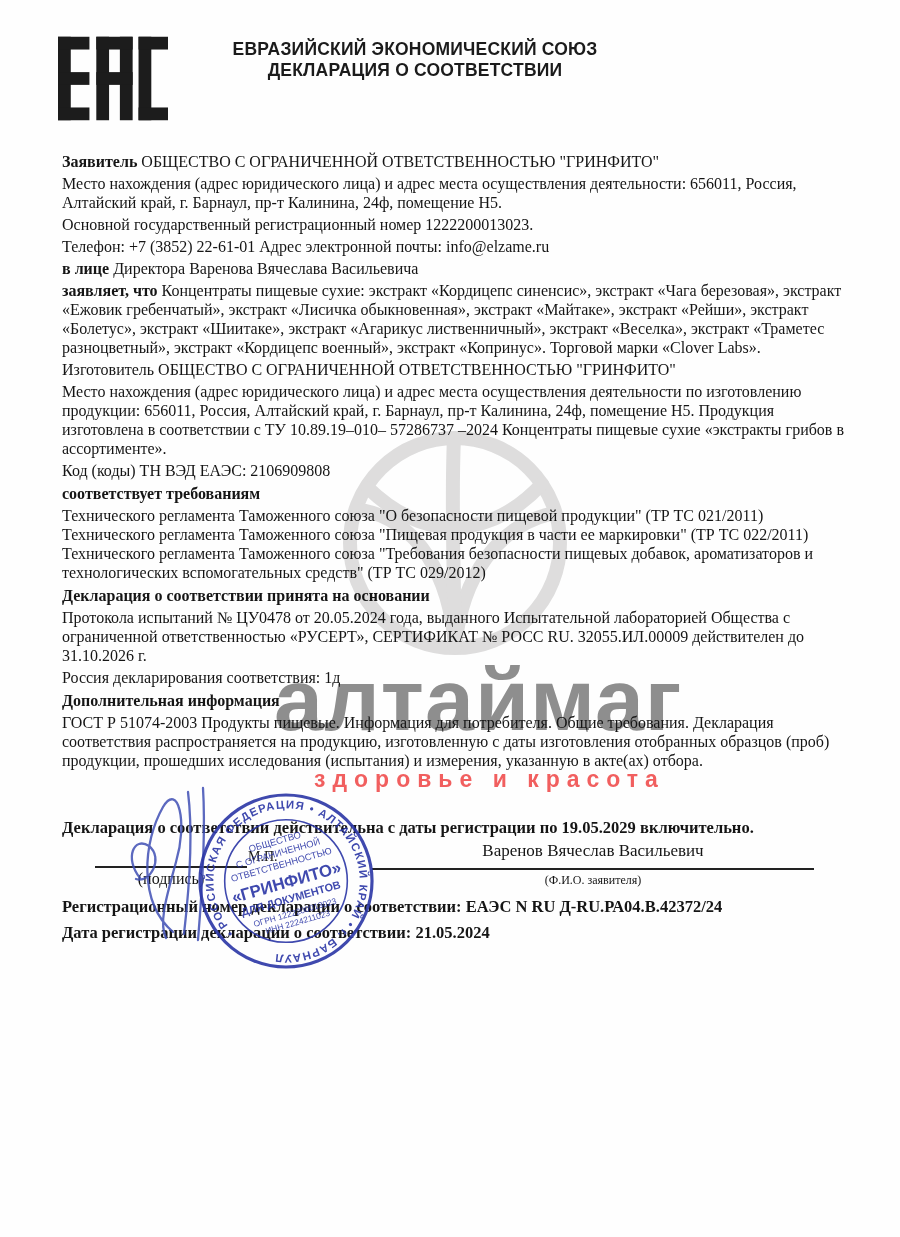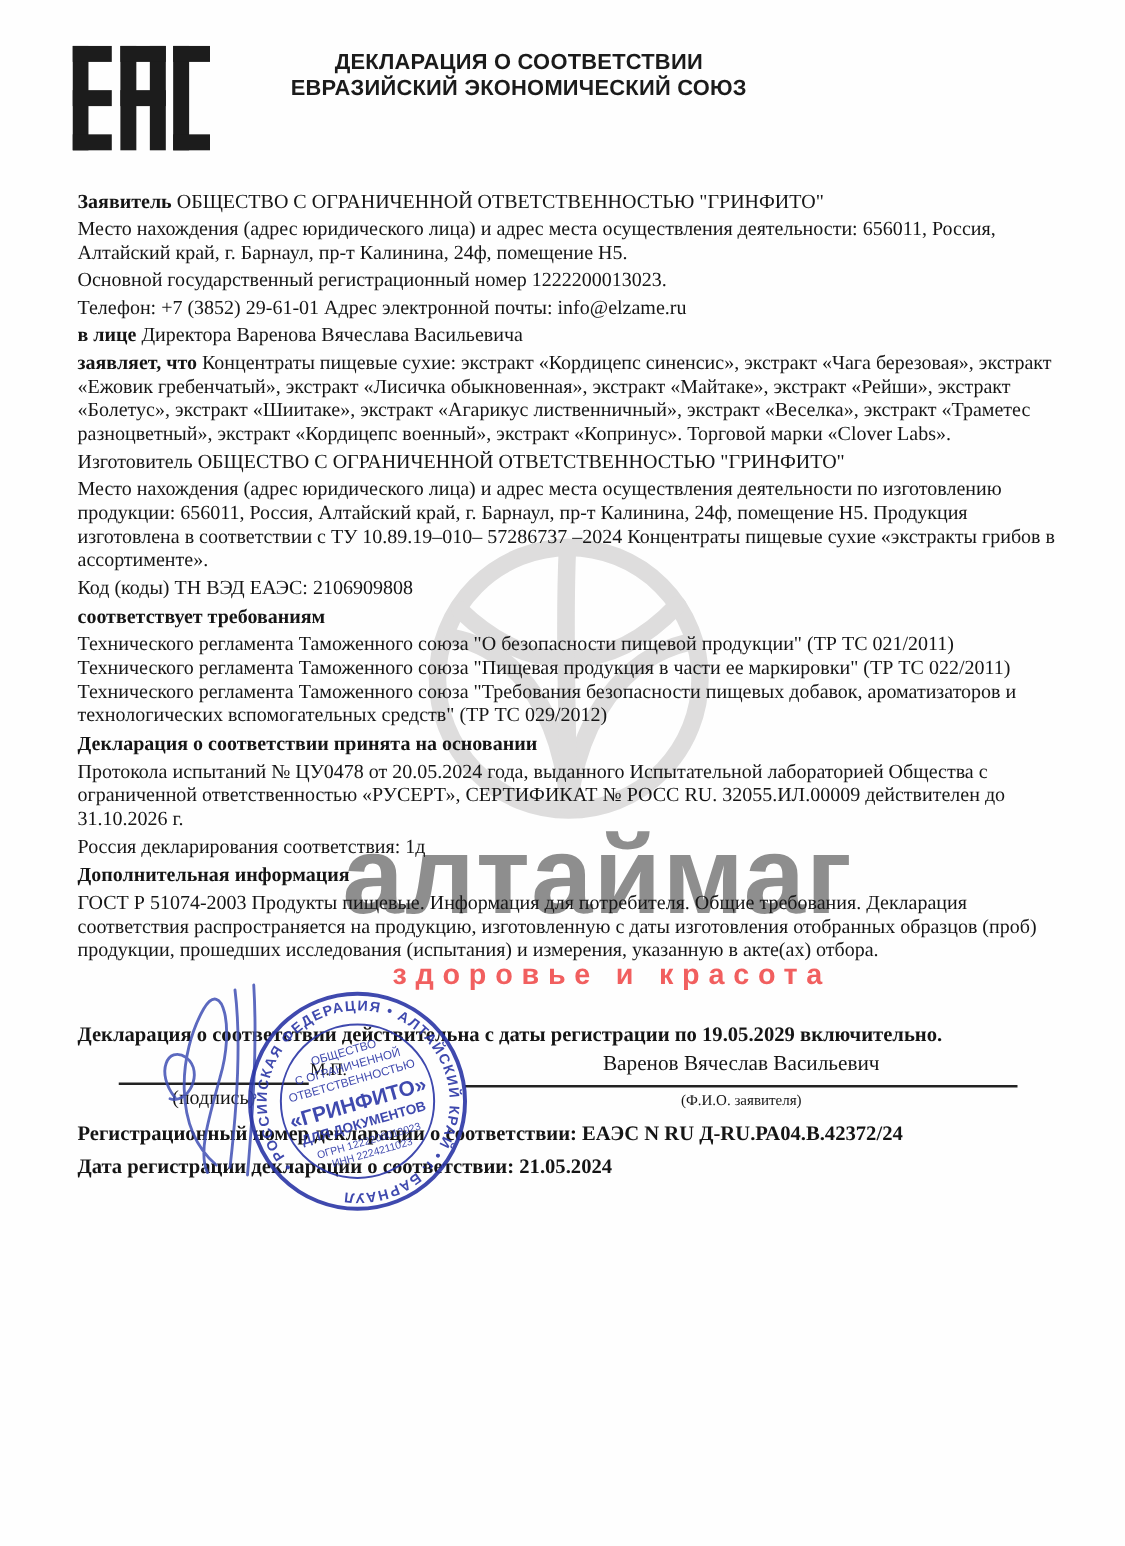--- a/index.html
+++ b/index.html
@@ -87,29 +87,29 @@
       <rect x="39" y="0" width="13" height="85"></rect>
         <rect x="63" y="0" width="13" height="85"></rect>
       <rect x="39" y="0" width="37" height="13"></rect>
         <rect x="39" y="36" width="37" height="13"></rect>
       <rect x="82" y="0" width="13" height="85"></rect>
         <rect x="82" y="0" width="30" height="13"></rect>
       <rect x="82" y="72" width="30" height="13"></rect>
     </g>
   </svg>
   <div class="doc-title">
+    <div>ЕВРАЗИЙСКИЙ ЭКОНОМИЧЕСКИЙ СОЮЗ</div>
     <div>ДЕКЛАРАЦИЯ О СООТВЕТСТВИИ</div>
-    <div>ЕВРАЗИЙСКИЙ ЭКОНОМИЧЕСКИЙ СОЮЗ</div>
   </div>
 
   <div class="content">
     <p><span class="lead">Заявитель</span><span> ОБЩЕСТВО С ОГРАНИЧЕННОЙ ОТВЕТСТВЕННОСТЬЮ "ГРИНФИТО"</span></p>
     <p>Место нахождения (адрес юридического лица) и адрес места осуществления деятельности: 656011, Россия, Алтайский край, г. Барнаул, пр-т Калинина, 24ф, помещение Н5.</p>
     <p>Основной государственный регистрационный номер 1222200013023.</p>
-    <p>Телефон: +7 (3852) 29-61-01 Адрес электронной почты: info@elzame.ru</p>
+    <p>Телефон: +7 (3852) 22-61-01 Адрес электронной почты: info@elzame.ru</p>
     <p><span class="lead">в лице</span><span> Директора Варенова Вячеслава Васильевича</span></p>
 
     <p><span class="lead">заявляет, что</span><span> Концентраты пищевые сухие: экстракт «Кордицепс синенсис», экстракт «Чага березовая», экстракт «Ежовик гребенчатый», экстракт «Лисичка обыкновенная», экстракт «Майтаке», экстракт «Рейши», экстракт «Болетус», экстракт «Шиитаке», экстракт «Агарикус лиственничный», экстракт «Веселка», экстракт «Траметес разноцветный», экстракт «Кордицепс военный», экстракт «Копринус». Торговой марки «Clover Labs».</span></p>
 
     <p><span>Изготовитель</span><span> ОБЩЕСТВО С ОГРАНИЧЕННОЙ ОТВЕТСТВЕННОСТЬЮ "ГРИНФИТО"</span></p>
     <p>Место нахождения (адрес юридического лица) и адрес места осуществления деятельности по изготовлению продукции: 656011, Россия, Алтайский край, г. Барнаул, пр-т Калинина, 24ф, помещение Н5. Продукция изготовлена в соответствии с ТУ 10.89.19–010– 57286737 –2024 Концентраты пищевые сухие «экстракты грибов в ассортименте».</p>
     <p>Код (коды) ТН ВЭД ЕАЭС: 2106909808</p>
 
     <p class="heading">соответствует требованиям</p>
     <p class="tr-item">Технического регламента Таможенного союза "О безопасности пищевой продукции" (ТР ТС 021/2011)</p>

